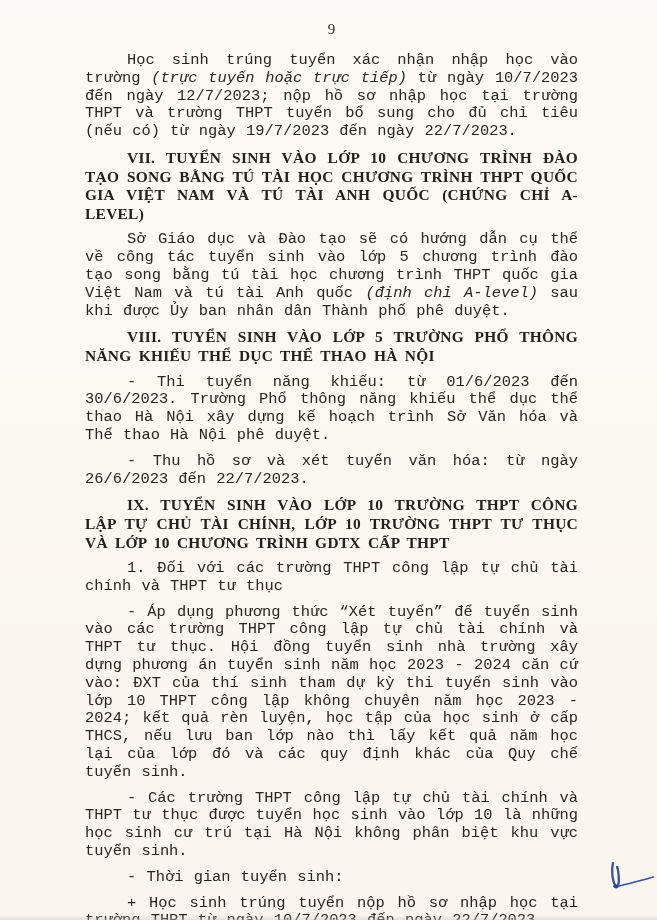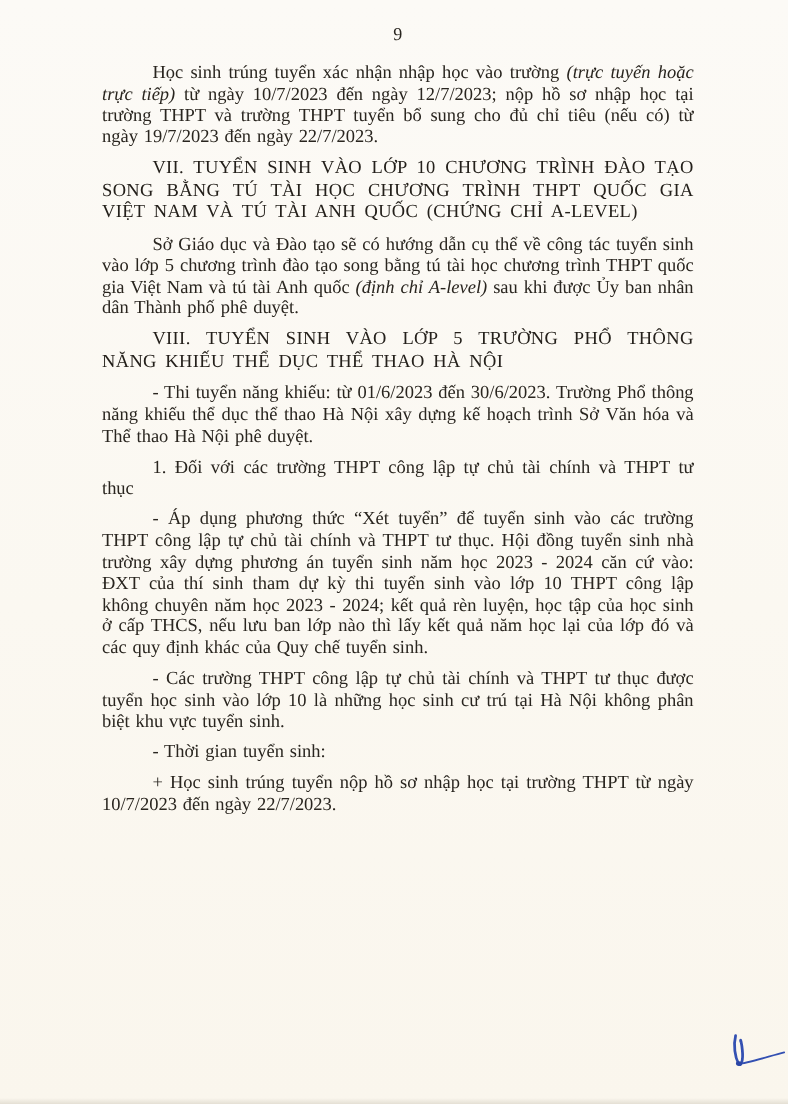--- a/index.html
+++ b/index.html
@@ -28,29 +28,30 @@
     line-height: 18px;
     margin: 0 0 14px 0;
   }
   .para {
     margin: 8px 0 0 0;
     font-size: 15.4px;
     line-height: 17.8px;
     text-align: justify;
     text-indent: 42px;
     word-spacing: 1px;
+    font-family: Liberation Mono, monospace;
   }
   .para.first {
     margin-top: 0;
   }
   .heading {
     margin: 8px 0 0 0;
     font-size: 15.4px;
     line-height: 18.6px;
-    font-weight: normal;
+    font-weight: bold;
     text-align: justify;
     text-indent: 42px;
     letter-spacing: 0.3px;
     word-spacing: 3px;
     color: #24201b;
   }
   .it {
     font-style: italic;
   }
   .pen-mark {
@@ -78,21 +79,23 @@
 
   <p class="para first"><span>Học sinh trúng tuyển xác nhận nhập học vào trường </span><span class="it">(trực tuyến hoặc trực tiếp)</span><span> từ ngày 10/7/2023 đến ngày 12/7/2023; nộp hồ sơ nhập học tại trường THPT và trường THPT tuyển bổ sung cho đủ chỉ tiêu (nếu có) từ ngày 19/7/2023 đến ngày 22/7/2023.</span></p>
 
   <p class="heading">VII. TUYỂN SINH VÀO LỚP 10 CHƯƠNG TRÌNH ĐÀO TẠO SONG BẰNG TÚ TÀI HỌC CHƯƠNG TRÌNH THPT QUỐC GIA VIỆT NAM VÀ TÚ TÀI ANH QUỐC (CHỨNG CHỈ A-LEVEL)</p>
 
   <p class="para"><span>Sở Giáo dục và Đào tạo sẽ có hướng dẫn cụ thể về công tác tuyển sinh vào lớp 5 chương trình đào tạo song bằng tú tài học chương trình THPT quốc gia Việt Nam và tú tài Anh quốc </span><span class="it">(định chỉ A-level)</span><span> sau khi được Ủy ban nhân dân Thành phố phê duyệt.</span></p>
 
   <p class="heading">VIII. TUYỂN SINH VÀO LỚP 5 TRƯỜNG PHỔ THÔNG NĂNG KHIẾU THỂ DỤC THỂ THAO HÀ NỘI</p>
 
   <p class="para">- Thi tuyển năng khiếu: từ 01/6/2023 đến 30/6/2023. Trường Phổ thông năng khiếu thể dục thể thao Hà Nội xây dựng kế hoạch trình Sở Văn hóa và Thể thao Hà Nội phê duyệt.</p>
+  <p class="para">- Thu hồ sơ và xét tuyển văn hóa: từ ngày 26/6/2023 đến 22/7/2023.</p>
 
+  <p class="heading">IX. TUYỂN SINH VÀO LỚP 10 TRƯỜNG THPT CÔNG LẬP TỰ CHỦ TÀI CHÍNH, LỚP 10 TRƯỜNG THPT TƯ THỤC VÀ LỚP 10 CHƯƠNG TRÌNH GDTX CẤP THPT</p>
 
   <p class="para">1. Đối với các trường THPT công lập tự chủ tài chính và THPT tư thục</p>
   <p class="para">- Áp dụng phương thức “Xét tuyển” để tuyển sinh vào các trường THPT công lập tự chủ tài chính và THPT tư thục. Hội đồng tuyển sinh nhà trường xây dựng phương án tuyển sinh năm học 2023 - 2024 căn cứ vào: ĐXT của thí sinh tham dự kỳ thi tuyển sinh vào lớp 10 THPT công lập không chuyên năm học 2023 - 2024; kết quả rèn luyện, học tập của học sinh ở cấp THCS, nếu lưu ban lớp nào thì lấy kết quả năm học lại của lớp đó và các quy định khác của Quy chế tuyển sinh.</p>
   <p class="para">- Các trường THPT công lập tự chủ tài chính và THPT tư thục được tuyển học sinh vào lớp 10 là những học sinh cư trú tại Hà Nội không phân biệt khu vực tuyển sinh.</p>
   <p class="para">- Thời gian tuyển sinh:</p>
   <p class="para">+ Học sinh trúng tuyển nộp hồ sơ nhập học tại trường THPT từ ngày 10/7/2023 đến ngày 22/7/2023.</p>
 
   <svg class="pen-mark" viewBox="0 0 53 34" xmlns="http://www.w3.org/2000/svg">
     <path d="M11 3 C 9 11, 10.5 21, 13.5 26.5 C 15.5 29.2, 17.5 24, 16.6 15 C 16.1 9.5, 14.8 4.5, 15.3 8" fill="none" stroke="#3350b2" stroke-width="2.3" stroke-linecap="round"></path>
     <path d="M13.5 26.5 C 20 26.2, 38 20.5, 51.5 17" fill="none" stroke="#3350b2" stroke-width="1.5" stroke-linecap="round"></path>

